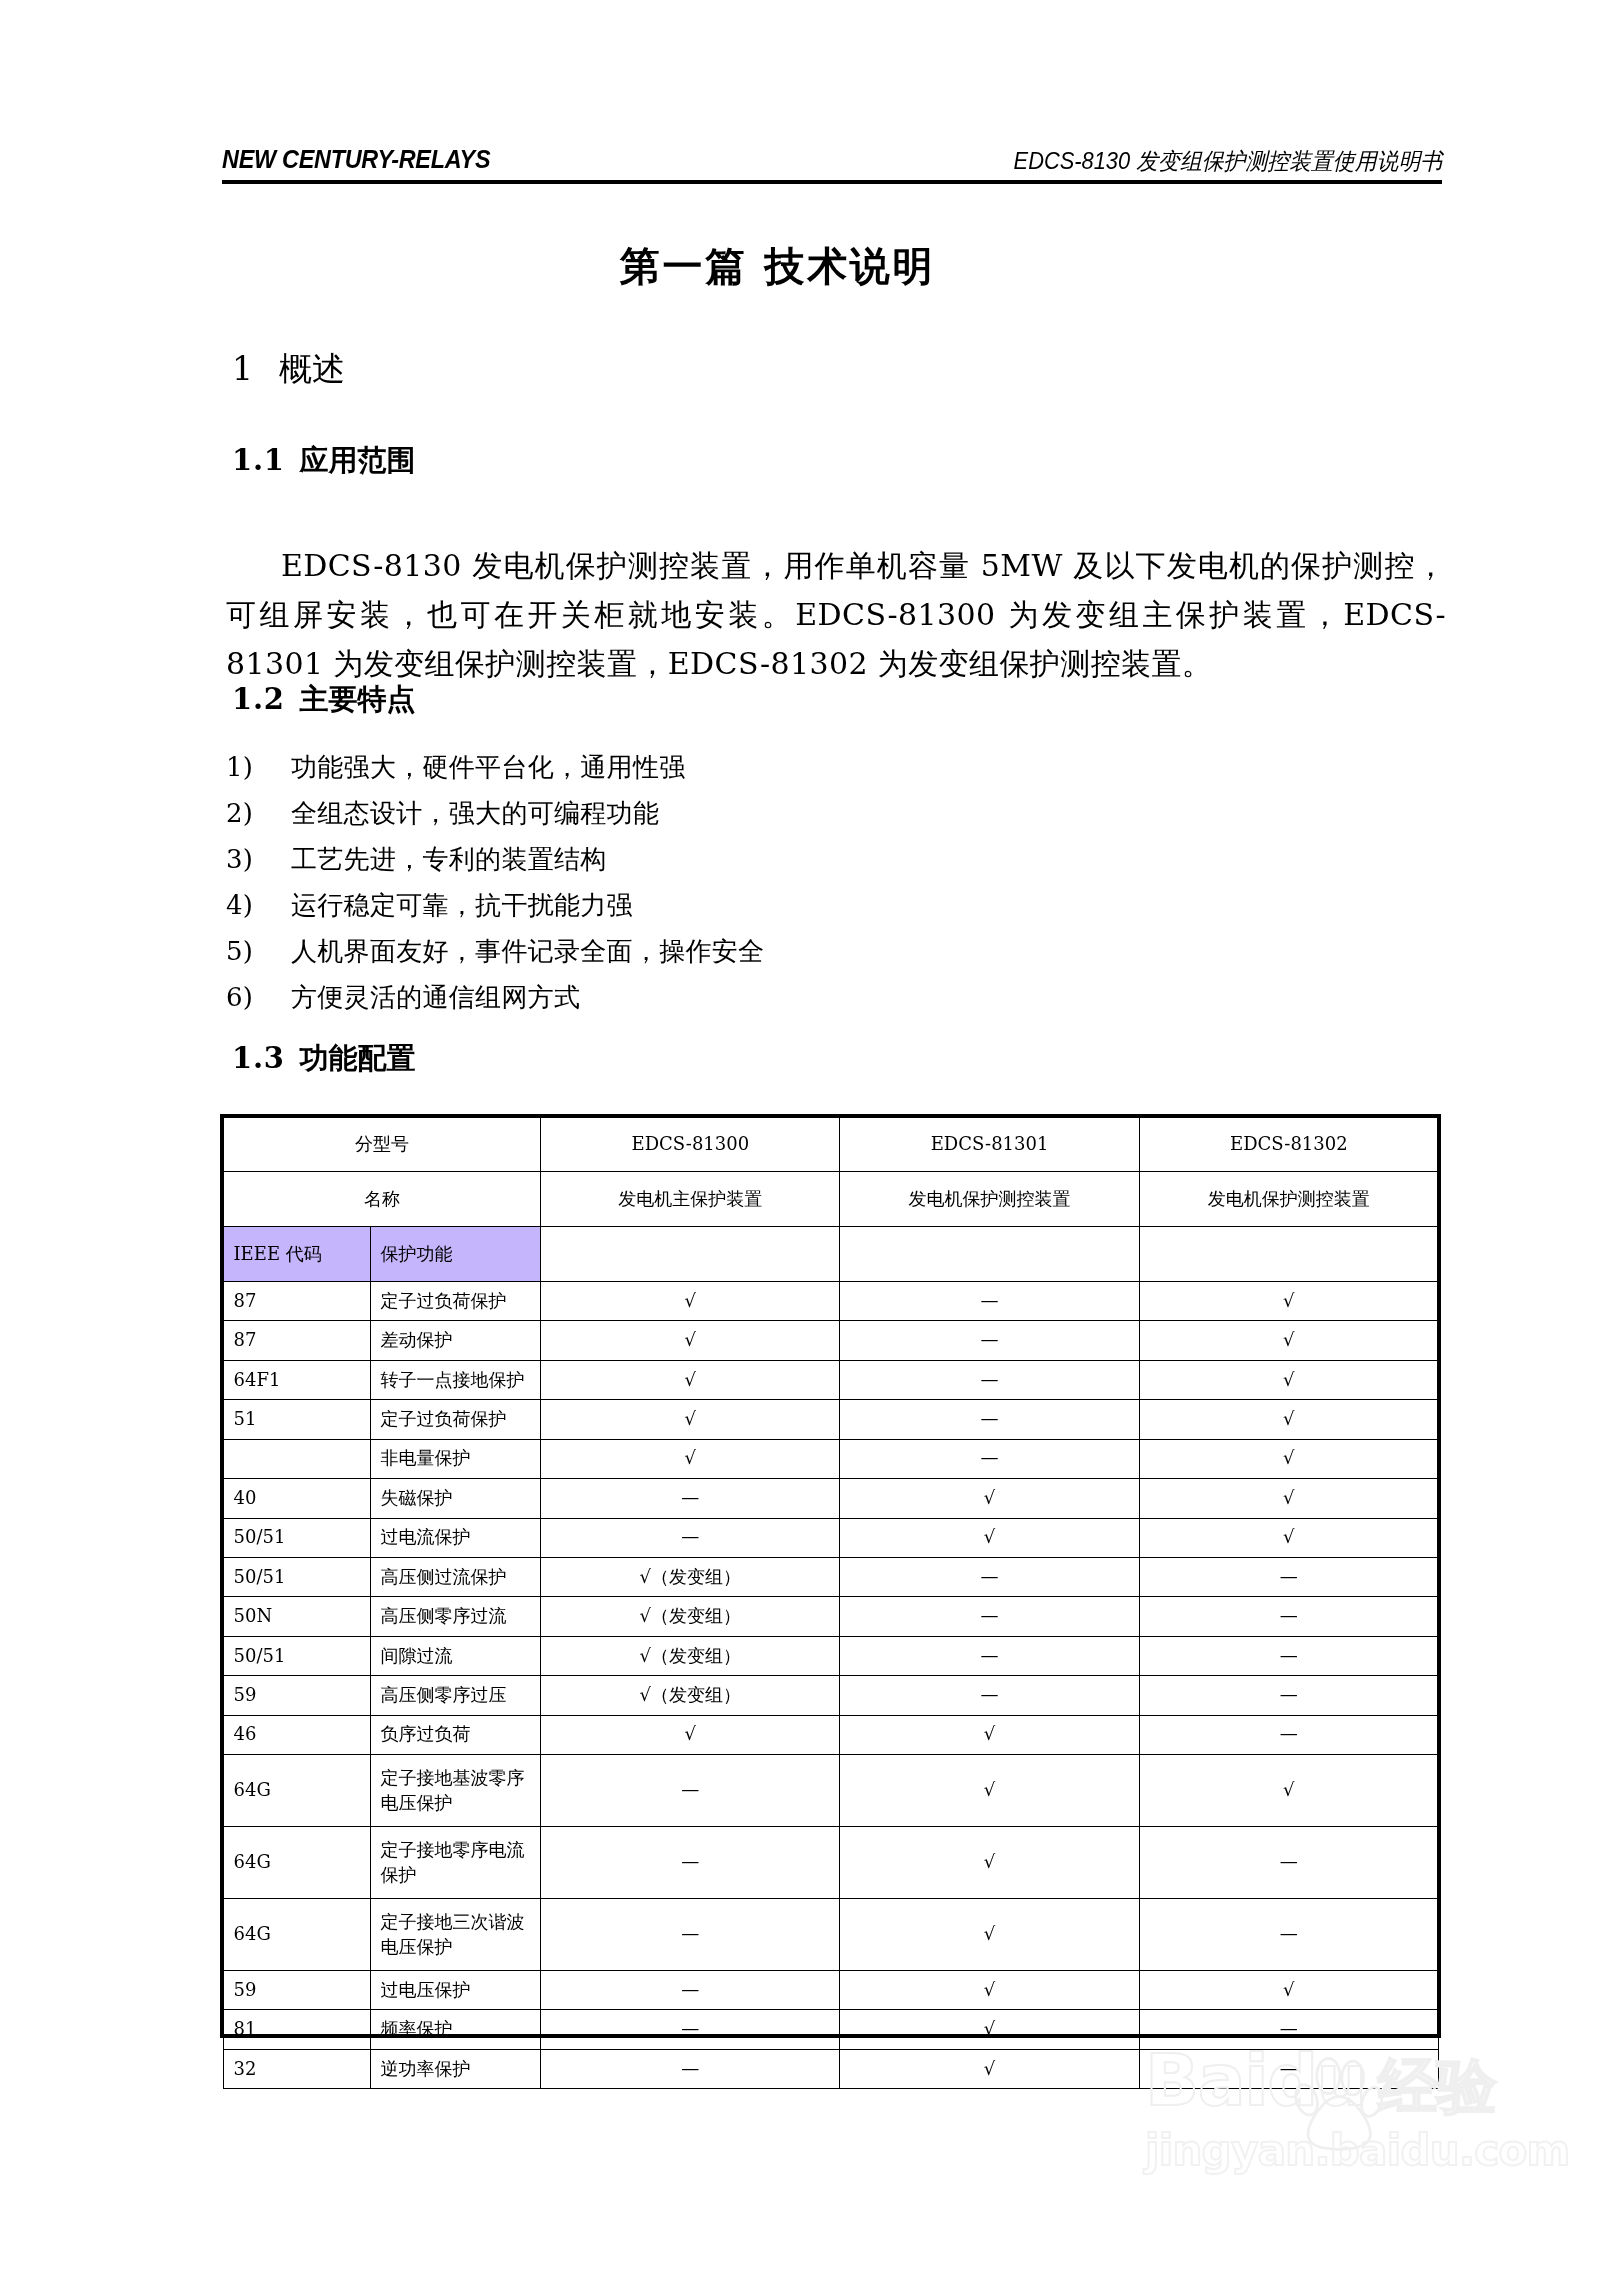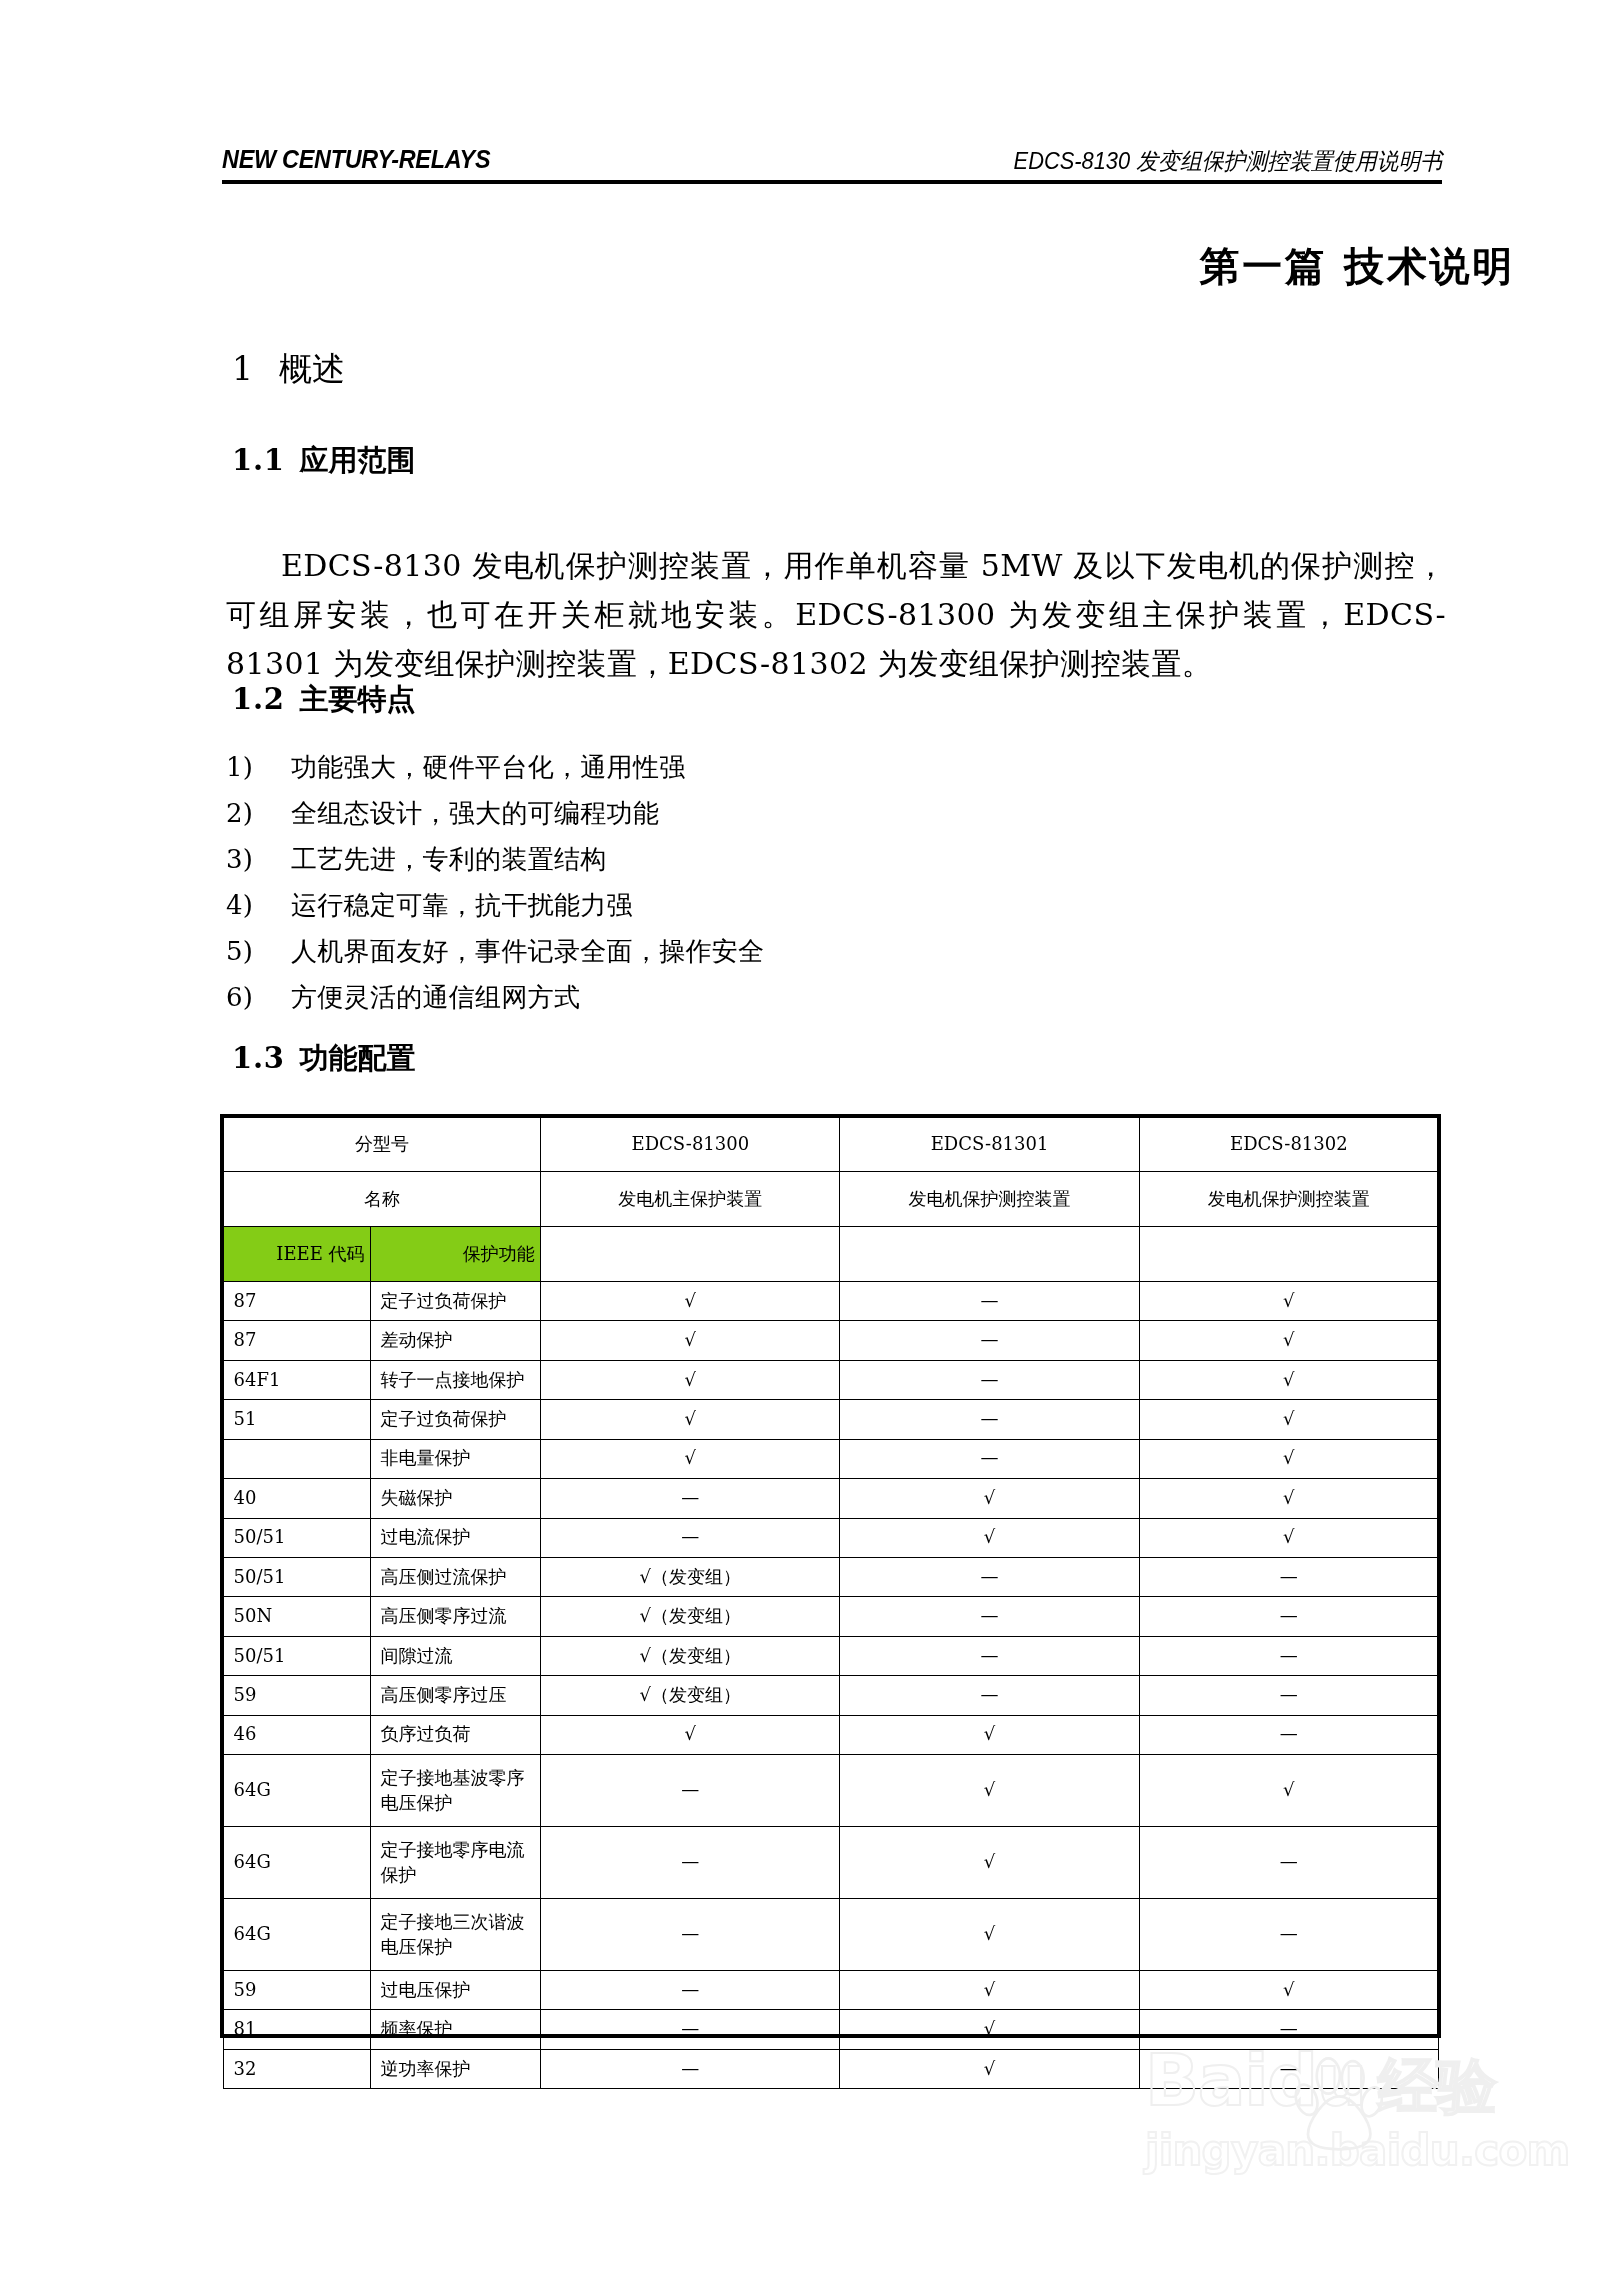--- a/index.html
+++ b/index.html
@@ -54,26 +54,27 @@
     transform: scaleX(0.95);
     transform-origin: right bottom;
   }
 
   
   .part-title {
     position: absolute;
     left: 0;
     top: 242px;
     width: 1515px;
-    text-align: right;
+    text-align: center;
     font-family: "DejaVu Sans", "Liberation Sans", sans-serif;
     font-weight: bold;
     font-size: 40px;
     letter-spacing: 2.7px;
     line-height: 1.2;
+    padding-left: 20px;
   }
 
   
   h1.sec {
     position: absolute;
     margin: 0;
     left: 232px;
     font-family: "DejaVu Sans", "Liberation Sans", sans-serif;
     font-weight: normal;
     font-size: 33px;
@@ -148,21 +149,21 @@
     padding: 6.8px 5.5px;
     vertical-align: middle;
     line-height: 1.38;
   }
   .conf-table .c-ieee  { width: 147px; }
   .conf-table .c-func  { width: 170px; }
   .conf-table .c-dev   { width: 299px; }
 
   .conf-table .ctr { text-align: center; }
   .conf-table .lft { text-align: left; padding-left: 9.5px; }
-  .conf-table .shade { background: #84cc16; text-align: right; }
+  .conf-table .shade { background: #c4b5fd; }
   .conf-table .hdr-tall { height: 55px; }
   .conf-table .row-tall { height: 72px; }
   .conf-table .row-std  { height: 39px; }
 
   
   .table-frame {
     position: absolute;
     left: 220px;
     top: 1114px;
     width: 1221px;

